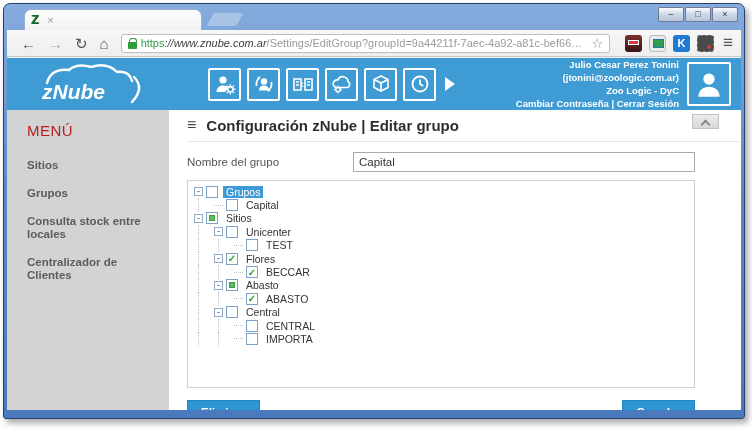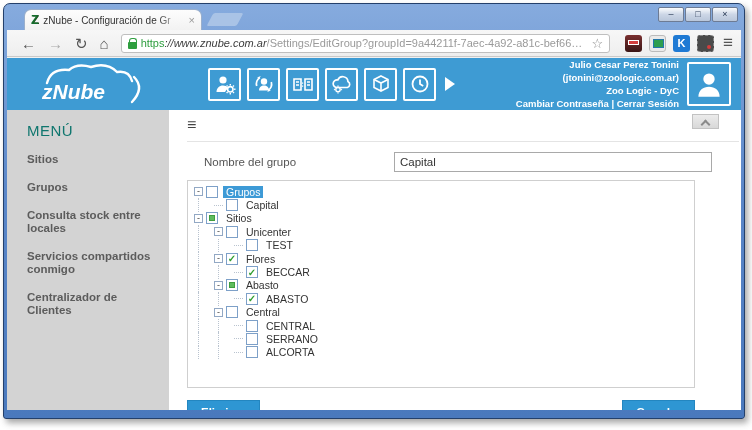--- a/index.html
+++ b/index.html
@@ -74,34 +74,34 @@
   .userblock { margin-left:auto; text-align:right; color:#fff; font-size:9.5px;
     font-weight:bold; line-height:13px; }
   .userlinks { margin-top:0; }
   .userlinks span { cursor:pointer; }
   .avatar { width:44px; height:44px; border:2px solid #fff; border-radius:2px;
     margin-left:8px; display:flex; align-items:center; justify-content:center; flex:none; }
 
   .appbody { flex:1; display:flex; overflow:hidden; }
   .sidebar { width:162px; background:#d3d3d3; flex:none; padding:12px 0 0 20px;
     color:#5c5c5c; }
-  .menutitle { font-size:15px; color:#0f766e; letter-spacing:.5px; margin-bottom:14px; }
+  .menutitle { font-size:15px; color:#b91c1c; letter-spacing:.5px; margin-bottom:20px; }
   .menuitem { font-size:11.5px; font-weight:bold; margin-bottom:15px; line-height:13px;
     padding-right:8px; cursor:pointer; }
 
   .main { flex:1; position:relative; padding:6px 0 0 18px; overflow:hidden; }
   .pagehead { display:flex; align-items:center; font-size:15px; font-weight:bold;
     color:#2f2f2f; padding-bottom:7px; border-bottom:1px solid #e4e4e4; margin-right:2px;}
   .burger { font-size:16px; color:#444; margin-right:10px; font-weight:normal; }
   .totop { position:absolute; top:4px; right:22px; width:27px; height:15px;
     background:linear-gradient(#ececec,#d8d8d8); border:1px solid #c2c2c2; }
   .totop::after { content:""; position:absolute; left:9px; top:6px; width:5px; height:5px;
     border-top:2px solid #8a8a8a; border-left:2px solid #8a8a8a; transform:rotate(45deg); }
 
-  .formrow { display:flex; align-items:center; margin:10px 17px 8px; width:508px;gap:24px; }
+  .formrow { display:flex; align-items:center; margin:10px 0 8px; width:508px; }
   .formlabel { width:166px; font-size:11.5px; color:#555; }
   .forminput { flex:1; height:20px; border:1px solid #a9a9a9; font-size:11.5px;
     padding:0 5px; color:#333; font-family:"Liberation Sans", sans-serif; }
 
   .treepanel { width:508px; height:208px; border:1px solid #cfcfcf; background:#fff;
     padding:4px 0 0 6px; overflow:hidden; }
   .trow { height:13.4px; display:flex; align-items:center; font-size:10.5px; color:#333; }
   .guide { display:inline-block; width:16px; height:13.4px;
     border-left:1px dotted #b9c3cf; margin-left:4px; flex:none; }
   .expander { width:9px; height:9px; border:1px solid #92a8c4; background:#fff; color:#444;
@@ -120,21 +120,20 @@
   .btn { background:#2e96d3; border:1px solid #2386c0; color:#fff; font-weight:bold;
     font-size:11.5px; padding:5px 13px; font-family:"Liberation Sans", sans-serif; }
 </style>
 </head>
 <body>
 
 <div class="win">
   <div class="titlebar">
     <div class="tab">
       <span class="favicon">Z</span>
-      <span class="tabtitle">zNube - Configuración de Gr</span>
       <span class="tabclose">×</span>
     </div>
     <div class="newtab"></div>
     <div class="winctrls">
       <span class="winbtn">–</span>
       <span class="winbtn">□</span>
       <span class="winbtn">×</span>
     </div>
   </div>
 
@@ -234,28 +233,28 @@
         </div>
       </div>
 
       <div class="appbody">
         <div class="sidebar">
           <div class="menutitle">MENÚ</div>
           <div id="sidebar-items">
               <div class="menuitem">Sitios</div>
               <div class="menuitem">Grupos</div>
               <div class="menuitem">Consulta stock entre locales</div>
-              <div class="menuitem">Servicios compartidos conmigo</div>
               <div class="menuitem">Centralizador de Clientes</div>
             </div>
         </div>
 
         <div class="main">
           <div class="pagehead">
             <span class="burger">≡</span>
+            <span>Configuración zNube | Editar grupo</span>
           </div>
           <div class="totop"></div>
 
           <div class="formrow">
             <span class="formlabel">Nombre del grupo</span>
             <input class="forminput" type="text" value="Capital" style="">
           </div>
 
           <div class="treepanel" id="tree">
               <div class="trow">
@@ -328,28 +327,21 @@
                 <span class="guide"></span>
                 <span class="twig"></span>
                 <span class="cb unchecked"></span>
                 <span class="tlabel">CENTRAL</span>
               </div>
               <div class="trow">
                 <span class="guide"></span>
                 <span class="guide"></span>
                 <span class="twig"></span>
                 <span class="cb unchecked"></span>
-                <span class="tlabel">SERRANO</span>
-              </div>
-              <div class="trow">
-                <span class="guide"></span>
-                <span class="guide"></span>
-                <span class="twig"></span>
-                <span class="cb unchecked"></span>
-                <span class="tlabel">ALCORTA</span>
+                <span class="tlabel">IMPORTA</span>
               </div>
             </div>
 
           <div class="btnrow">
             <button class="btn">Eliminar</button>
             <button class="btn">Guardar</button>
           </div>
         </div>
       </div>
     </div>

